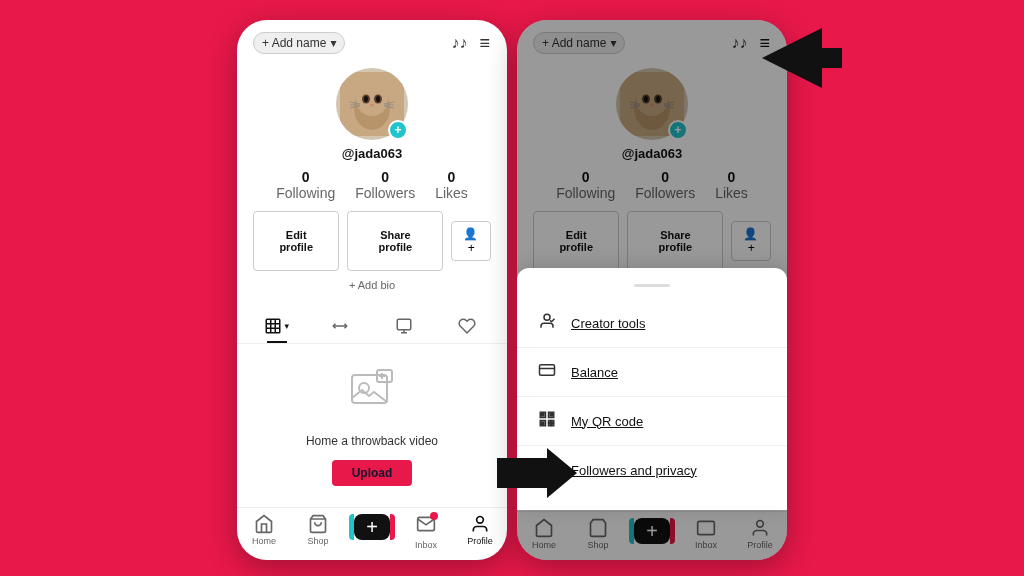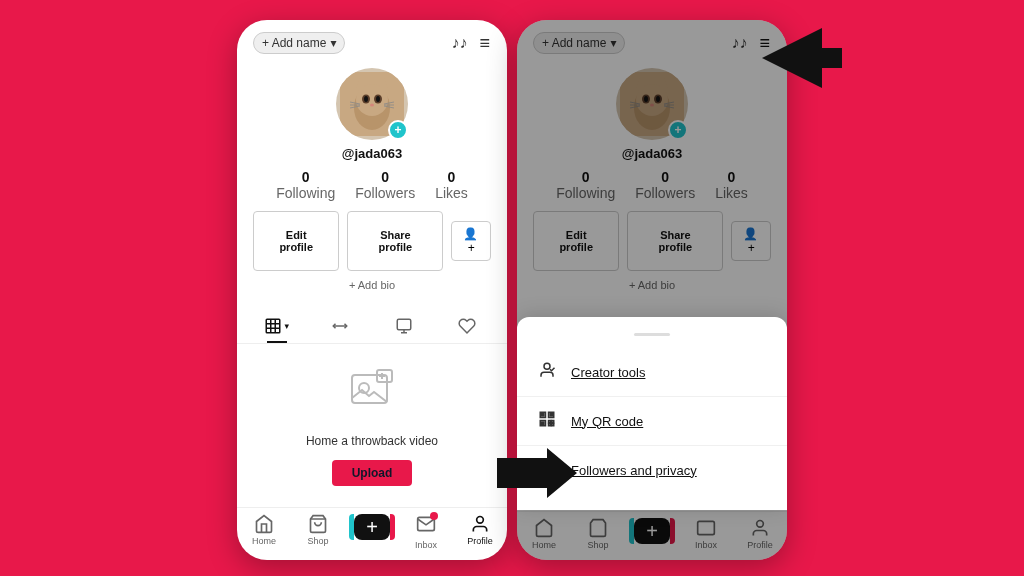--- a/index.html
+++ b/index.html
@@ -758,20 +758,29 @@
           <span class="menu-icon">
             <svg width="18" height="18" viewBox="0 0 24 24" fill="none" stroke="currentColor" stroke-width="2">
               <path d="M20 21v-2a4 4 0 0 0-4-4H8a4 4 0 0 0-4 4v2"></path>
               <circle cx="12" cy="7" r="4"></circle>
               <polyline points="16 11 18 13 22 9"></polyline>
             </svg>
           </span>
           <span>Creator tools</span>
         </div>
 
+        <div class="menu-item">
+          <span class="menu-icon">
+            <svg width="18" height="18" viewBox="0 0 24 24" fill="none" stroke="currentColor" stroke-width="2">
+              <rect x="2" y="5" width="20" height="14" rx="2"></rect>
+              <line x1="2" y1="10" x2="22" y2="10"></line>
+            </svg>
+          </span>
+          <span>Balance</span>
+        </div>
 
         <div class="menu-item">
           <span class="menu-icon">
             <svg width="18" height="18" viewBox="0 0 24 24" fill="none" stroke="currentColor" stroke-width="2">
               <rect x="3" y="3" width="7" height="7"></rect>
               <rect x="14" y="3" width="7" height="7"></rect>
               <rect x="3" y="14" width="7" height="7"></rect>
               <rect x="5" y="5" width="3" height="3" fill="currentColor"></rect>
               <rect x="16" y="5" width="3" height="3" fill="currentColor"></rect>
               <rect x="5" y="16" width="3" height="3" fill="currentColor"></rect>

